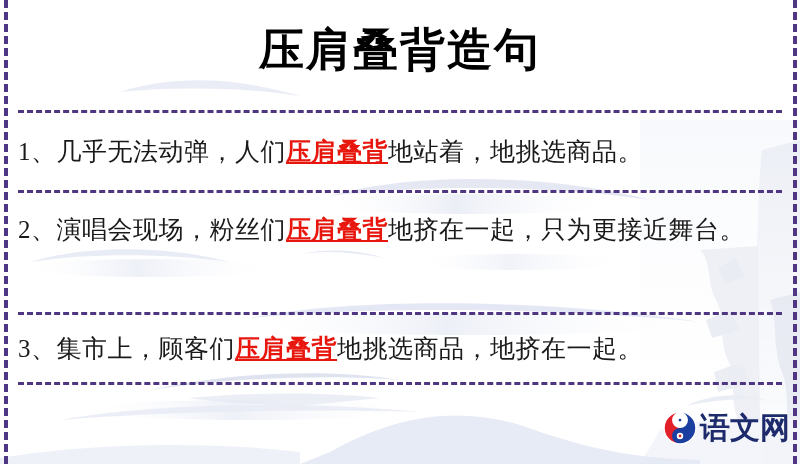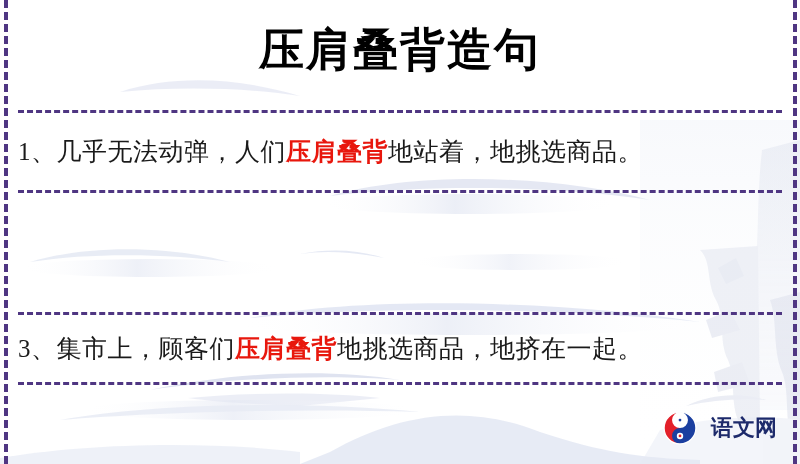--- a/index.html
+++ b/index.html
@@ -90,39 +90,40 @@
     letter-spacing: 0.5px;
     text-align: justify;
   }
   .s1 { top: 130px; }
   .s2 { top: 208px; }
   .s3 { top: 327px; }
 
   .idiom {
     color: #e8170d;
     font-weight: bold;
+    text-decoration: underline;
   }
 
   
   .logo {
     position: absolute;
     left: 663px;
     top: 411px;
     display: flex;
     align-items: center;
     z-index: 5;
   }
   .logo-mark {
     width: 34px;
     height: 34px;
     flex: 0 0 34px;
   }
   .logo-text {
-    margin-left: 14px;
-    font-size: 22px;
+    margin-left: 3px;
+    font-size: 30px;
     line-height: 30px;
     font-weight: bold;
     color: #1d2a6b;
     font-family: "Liberation Serif", "DejaVu Serif", serif;
     letter-spacing: 0px;
     white-space: nowrap;
   }
 </style>
 </head>
 <body>
@@ -190,20 +191,21 @@
   <div class="content">
 
     <div class="title">压肩叠背造句</div>
 
     <div class="divider d1"></div>
 
     <div class="sentence s1"><span>1、</span><span>几乎无法动弹，人们</span><span class="idiom">压肩叠背</span><span>地站着，地挑选商品。</span></div>
 
     <div class="divider d2"></div>
 
+    <div class="sentence s2"><span>2、</span><span>演唱会现场，粉丝们</span><span class="idiom">压肩叠背</span><span>地挤在一起，只为更接近舞台。</span></div>
 
     <div class="divider d3"></div>
 
     <div class="sentence s3"><span>3、</span><span>集市上，顾客们</span><span class="idiom">压肩叠背</span><span>地挑选商品，地挤在一起。</span></div>
 
     <div class="divider d4"></div>
 
     <div class="logo">
       <svg class="logo-mark" viewBox="0 0 64 64" xmlns="http://www.w3.org/2000/svg">
         <circle cx="32" cy="32" r="30" fill="#ffffff"></circle>

